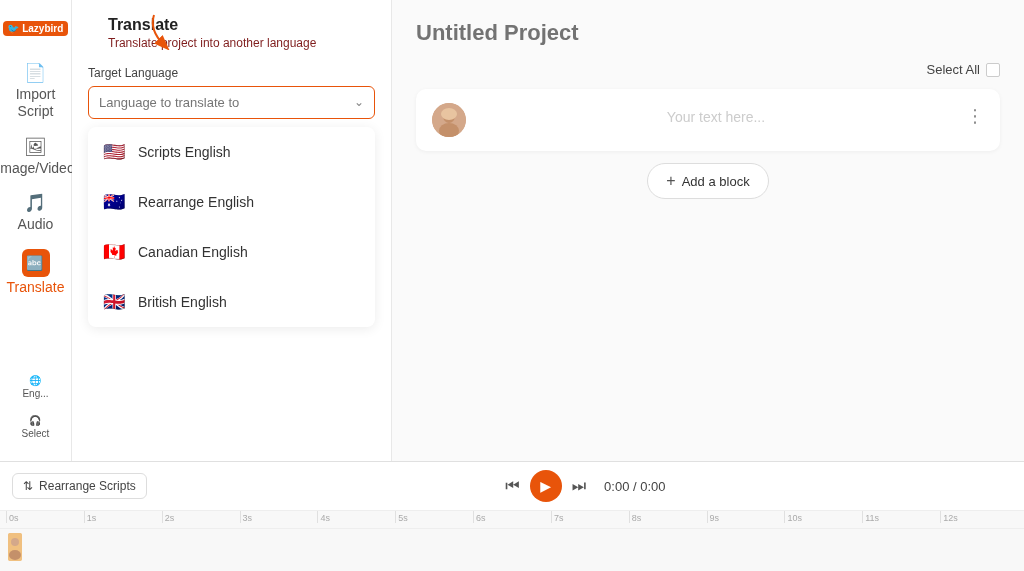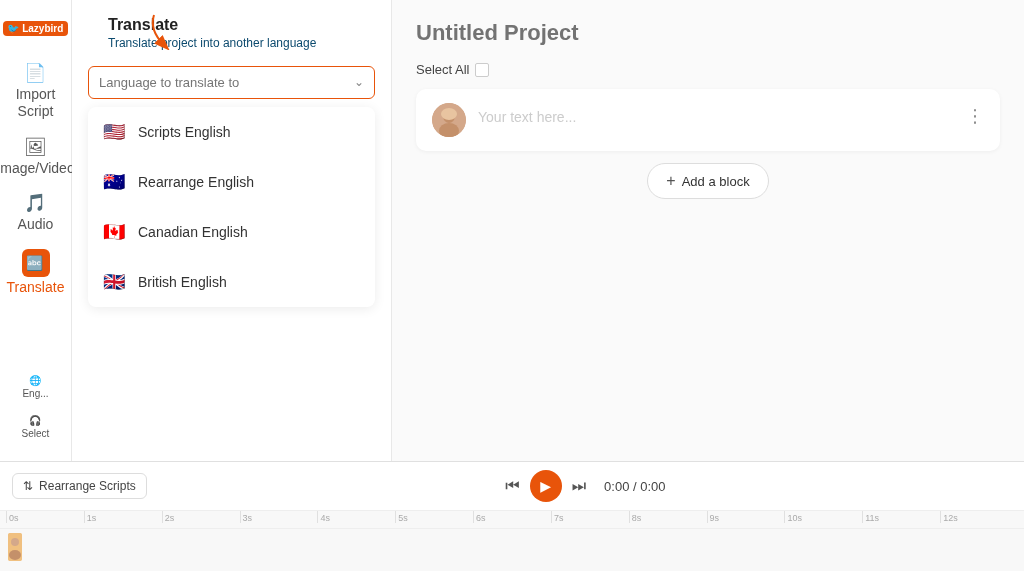--- a/index.html
+++ b/index.html
@@ -14,35 +14,35 @@
     .sidebar-item { width: 60px; display: flex; flex-direction: column; align-items: center; gap: 2px; padding: 6px 4px; border-radius: 8px; cursor: pointer; color: #555; }
     .sidebar-item.active { color: #e8540a; }
     .sidebar-item .icon { font-size: 18px; }
     .sidebar-item .label { font-size: 14px; text-align: center; line-height: 1.2; }
     .sidebar-bottom { margin-top: auto; display: flex; flex-direction: column; align-items: center; gap: 4px; padding-bottom: 8px; }
     .sidebar-bottom-item { width: 60px; display: flex; flex-direction: column; align-items: center; gap: 2px; padding: 6px 4px; cursor: pointer; color: #555; font-size: 10px; }
 
     
     .translate-panel { width: 320px; background: #fff; border-right: 1px solid #e8e8e8; padding: 16px; position: relative; flex-shrink: 0; }
     .panel-title { font-size: 16px; font-weight: 600; color: #222; }
-    .panel-subtitle { font-size: 12px; color: #0c4a6e; margin-top: 2px; margin-bottom: 16px; }
+    .panel-subtitle { font-size: 12px; color: #7f1d1d; margin-top: 2px; margin-bottom: 16px; }
     .target-lang-label { font-size: 12px; font-weight: 500; color: #444; margin-bottom: 6px; }
     .lang-search { width: 100%; border: 1.5px solid #e8540a; border-radius: 6px; padding: 8px 10px; font-size: 13px; color: #aaa; outline: none; display: flex; position: relative; }
     .lang-search input { border: none; outline: none; flex: 1; font-size: 13px; color: #aaa; width: 100%; }
     .lang-search .chevron { position: absolute; right: 10px; color: #888; font-size: 12px; }
     .lang-dropdown { margin-top: 8px; background: #fff; border-radius: 8px; box-shadow: 0 2px 12px rgba(0,0,0,0.08); overflow: hidden; }
     .lang-option { display: flex; align-items: center; gap: 10px; padding: 12px 14px; cursor: pointer; font-size: 14px; color: #333; }
     .flag { width: 26px; height: 26px; border-radius: 50%; overflow: hidden; display: flex; align-items: center; justify-content: center; font-size: 18px; flex-shrink: 0; }
 
     
     .main-content { flex: 1; background: #fafafa; padding: 20px 24px; overflow-y: auto; }
     .project-title { font-size: 22px; font-weight: 600; color: #737373; margin-bottom: 16px; }
-    .select-all-row { display: flex; align-items: center; gap: 6px; margin-bottom: 12px; font-size: 13px; color: #444; }
+    .select-all-row { display: flex; justify-content: flex-end; align-items: center; gap: 6px; margin-bottom: 12px; font-size: 13px; color: #444; }
     .select-all-checkbox { width: 14px; height: 14px; border: 1px solid #ccc; border-radius: 2px; background: #fff; }
-    .text-block { background: #fff; border-radius: 10px; padding: 14px 16px; display: flex; align-items: flex-start; gap: 12px; box-shadow: 0 1px 4px rgba(0,0,0,0.05); margin-bottom: 12px; }
+    .text-block { background: #fff; border-radius: 10px; padding: 14px 16px; display: flex; align-items: flex-start; gap: 12px; box-shadow: 0 1px 4px rgba(0,0,0,0.05); margin-bottom: 12px; text-align: center; }
     .avatar { width: 34px; height: 34px; border-radius: 50%; background: #d4a88a; flex-shrink: 0; overflow: hidden; display: flex; align-items: center; justify-content: center; }
     .text-placeholder { color: #ccc; font-size: 14px; flex: 1; padding-top: 6px; }
     .three-dot { color: #888; font-size: 18px; cursor: pointer; margin-left: auto; padding-top: 2px; }
     .add-block-btn { display: flex; align-items: center; gap: 6px; background: #fff; border: 1.5px solid #ddd; border-radius: 20px; padding: 8px 18px; font-size: 13px; color: #333; cursor: pointer; margin: 0 auto; width: fit-content; }
     .add-block-btn .plus { font-size: 16px; color: #555; }
 
     
     .timeline-area { height: 110px; background: #fff; border-top: 1px solid #e0e0e0; display: flex; flex-direction: column; }
     .timeline-controls { display: flex; align-items: center; padding: 8px 12px; gap: 10px; border-bottom: 1px solid #eee; }
     .rearrange-btn { display: flex; align-items: center; gap: 6px; border: 1px solid #ddd; border-radius: 6px; padding: 5px 10px; font-size: 12px; color: #444; background: #fff; cursor: pointer; }
@@ -105,20 +105,21 @@
         </marker>
       </defs>
       <path d="M 10 5 Q 5 20 20 35" stroke="#e8540a" stroke-width="2" fill="none" marker-end="url(#arrowhead)"></path>
     </svg>
 
     <div style="padding-left: 20px;">
       <div class="panel-title">Translate</div>
       <div class="panel-subtitle">Translate project into another language</div>
     </div>
 
+    <div class="target-lang-label">Target Language</div>
 
     <div class="lang-search" style="position:relative;">
       <input type="text" style="border: none; outline: none; font-size: 13px; color: rgb(170, 170, 170); width: 100%;" placeholder="Language to translate to">
       <span class="chevron" style="position:absolute;right:10px;color:#888;font-size:12px;">⌄</span>
     </div>
 
     <div class="lang-dropdown">
       <div class="lang-option">
         <div class="flag">🇺🇸</div>
         <span>Scripts English</span>

